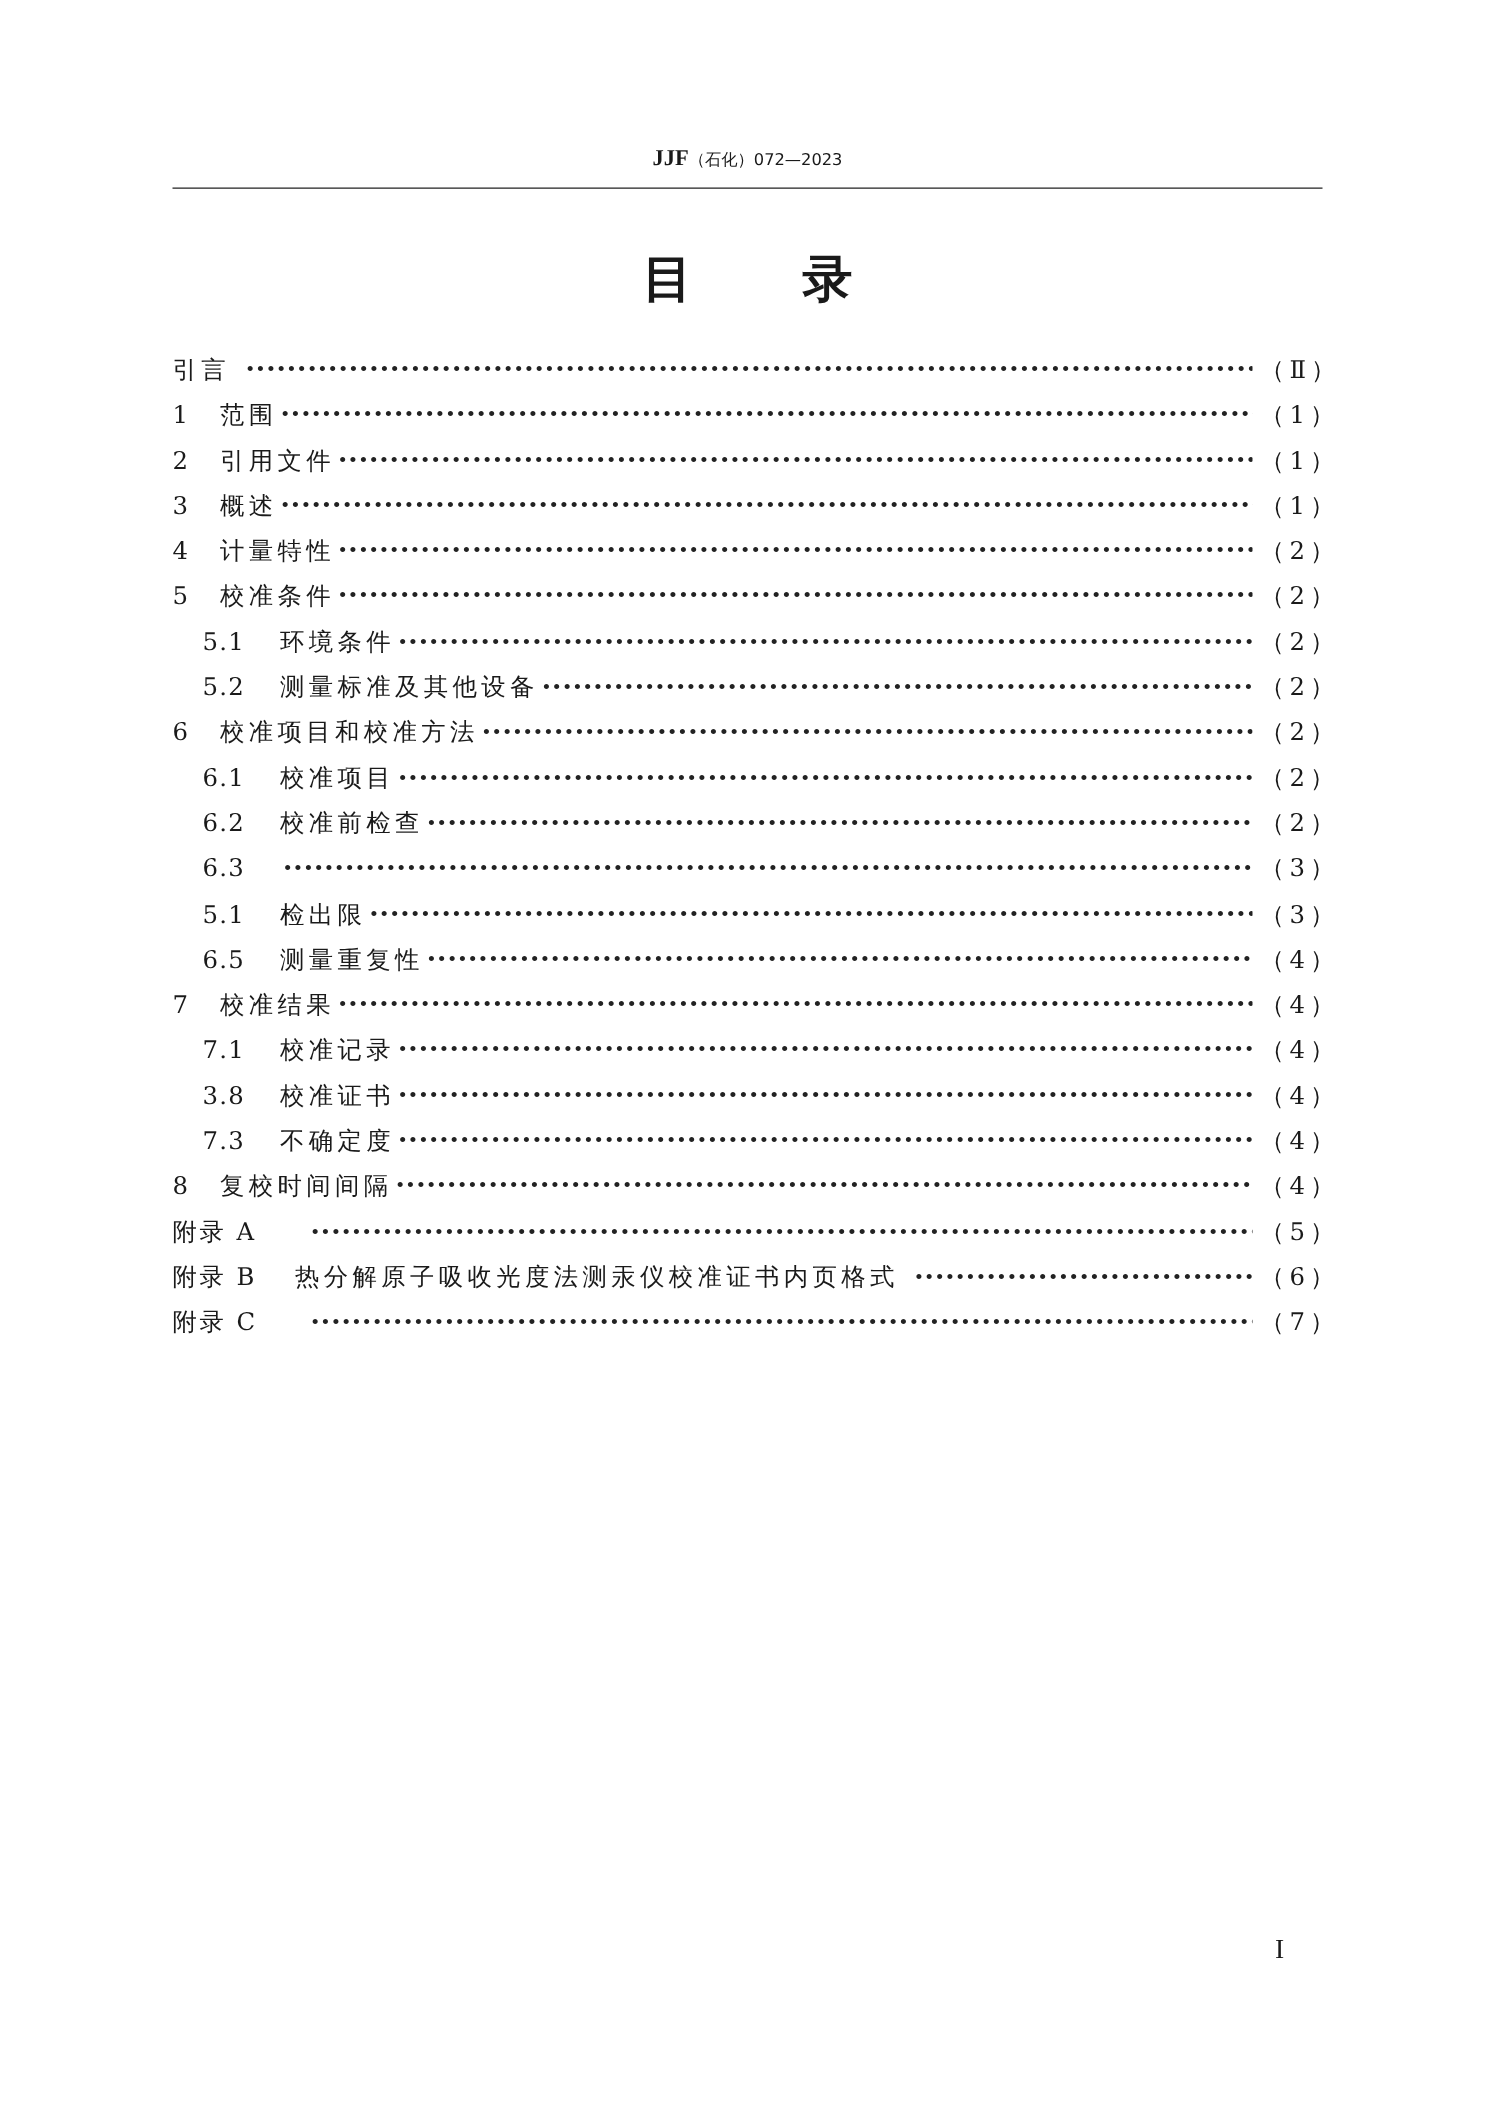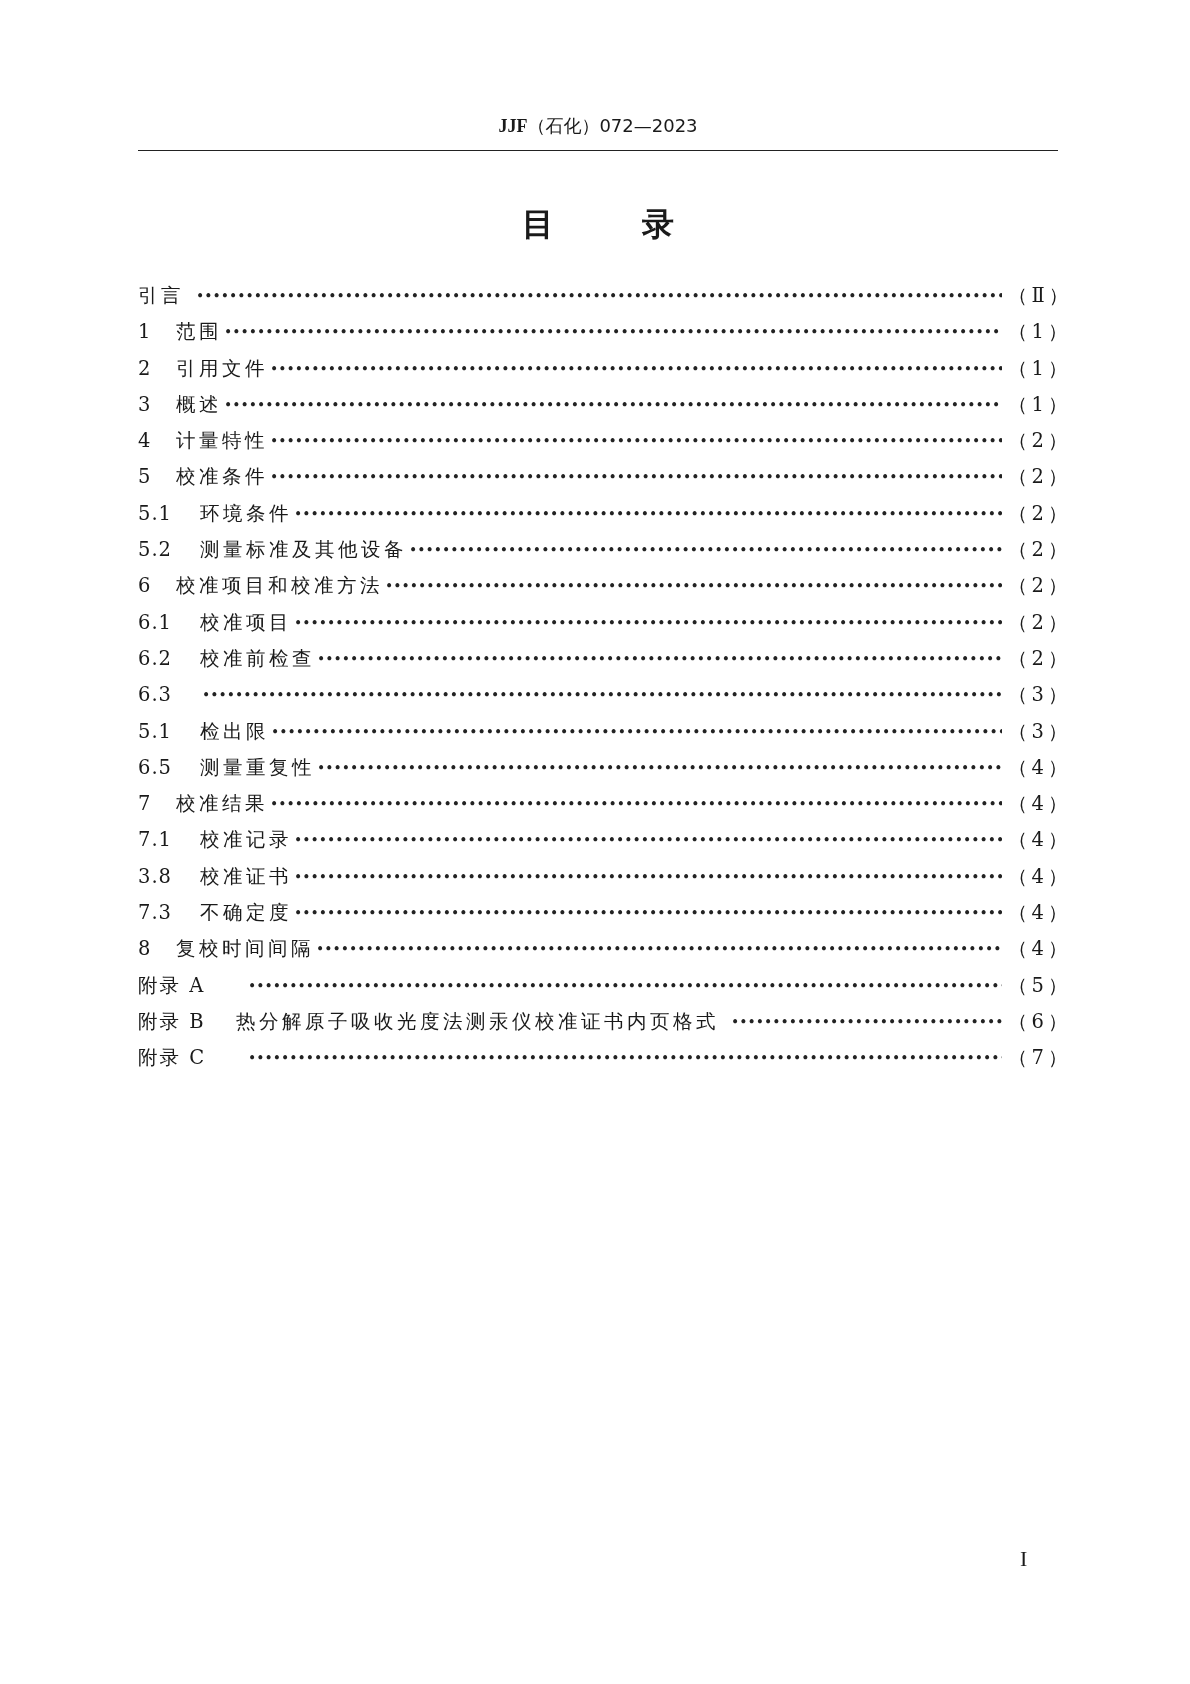--- a/index.html
+++ b/index.html
@@ -1,33 +1,33 @@
 <!DOCTYPE html>
 <html><head>
 <meta charset="utf-8">
 <style>
   html, body { margin: 0; padding: 0; background: #ffffff; }
   body { width: 1190px; height: 1684px; position: relative; overflow: hidden;
          font-family: "DejaVu Serif", "Liberation Serif", serif; color: #1a1a1a; }
   .header { position: absolute; left: 138px; top: 112px; width: 920px; text-align: center;
             font-size: 18px; line-height: 28px; }
   .header .hb { font-family: "Liberation Serif", serif; font-weight: bold; }
-  .header .hs { font-family: "DejaVu Sans", sans-serif; font-size: 18px; }
+  .header .hs { font-family: "DejaVu Sans", sans-serif; font-size: 13px; }
   .rule { position: absolute; left: 138px; top: 150px; width: 920px; height: 0;
           border-top: 1.6px solid #222; }
   .title { position: absolute; left: 138px; top: 196px; width: 920px; text-align: center;
-           font-family: "DejaVu Sans", sans-serif; font-weight: bold; font-size: 32px;
+           font-family: "DejaVu Sans", sans-serif; font-weight: bold; font-size: 40px;
            letter-spacing: 88px; text-indent: 88px; line-height: 56px; }
   .toc { position: absolute; left: 138px; top: 278px; width: 920px; }
   .row { display: flex; align-items: flex-end; height: 36.3px; line-height: 36.3px;
          font-size: 19.5px; white-space: nowrap; }
   .num { flex: 0 0 auto; letter-spacing: 1px; }
   .lbl { flex: 0 0 auto; letter-spacing: 3.5px; }
   .num.l1 { width: 38px; }
-  .num.l2 { width: 62px; }
+  .num.l2 { width: 62px; margin-left: 24px; }
   .num.app { width: 98px; letter-spacing: 2px; }
   .num.none { width: 0; }
   .dots { flex: 1 1 auto; overflow: hidden; letter-spacing: 0; color: #222;
           margin: 0 6px 0 2px; font-size: 14px; }
   .dots.gap { margin-left: 12px; }
   .pg { flex: 0 0 auto; width: 50px; text-align: right; letter-spacing: 4px; }
   .footer { position: absolute; left: 1020px; top: 1546px; font-size: 22px;
             font-family: "Liberation Serif", serif; }
 </style>
 </head>

